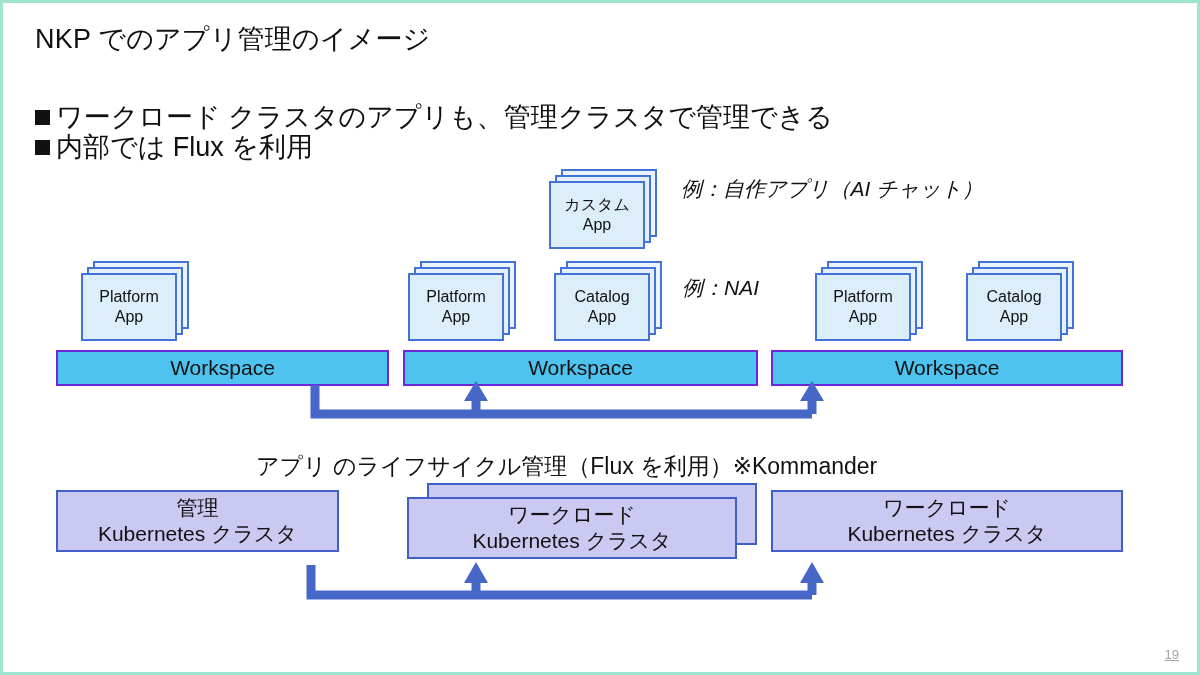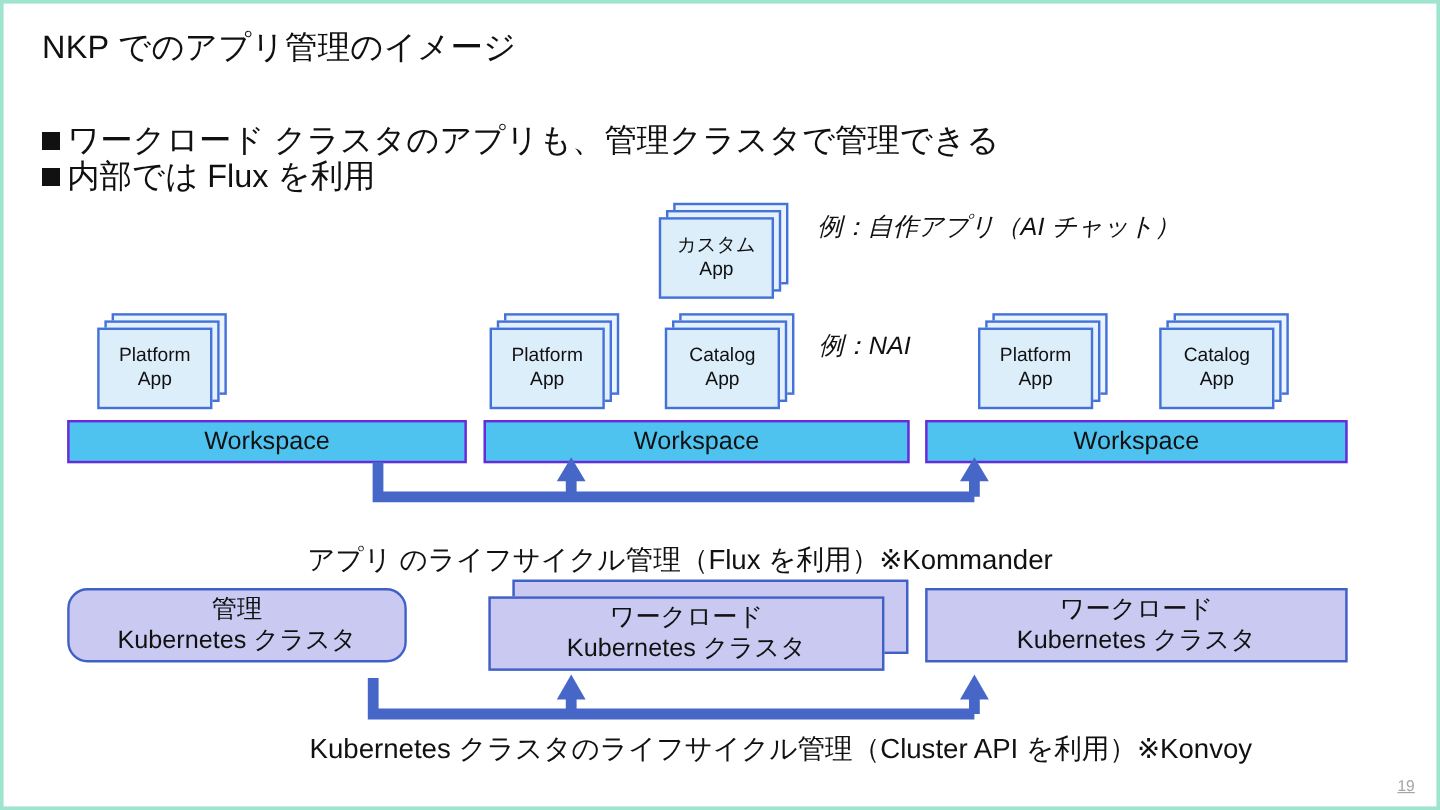--- a/index.html
+++ b/index.html
@@ -226,21 +226,21 @@
   <svg class="arrowsvg" style="left:290px; top:378px;" width="545" height="48" viewBox="0 0 545 48">
     <path d="M 22,4 L 22,33 L 519,33" fill="none" stroke="#4767c8" stroke-width="9" stroke-linejoin="miter"></path>
     <path d="M 183,33 L 183,16" fill="none" stroke="#4767c8" stroke-width="9"></path>
     <polygon points="183,0 171,20 195,20" fill="#4767c8"></polygon>
     <path d="M 519,33 L 519,16" fill="none" stroke="#4767c8" stroke-width="9"></path>
     <polygon points="519,0 507,20 531,20" fill="#4767c8"></polygon>
   </svg>
 
   <div class="caption" style="left:253px; top:411px;margin-top:37px;">アプリ のライフサイクル管理（Flux を利用）※Kommander</div>
 
-  <div class="cluster" style="left:53px; top:487px; width:283px;border-radius:17px;">
+  <div class="cluster" style="left:53px; top:487px; width:283px;">
     <span>管理
 Kubernetes クラスタ</span>
   </div>
 
   <div class="cluster behind" style="left:424px; top:480px; width:330px;"></div>
   <div class="cluster" style="left:404px; top:494px; width:330px;">
     <span>ワークロード
 Kubernetes クラスタ</span>
   </div>
 
@@ -250,17 +250,16 @@
   </div>
 
   <svg class="arrowsvg" style="left:290px; top:556px;" width="545" height="48" viewBox="0 0 545 48">
     <path d="M 18,6 L 18,36 L 519,36" fill="none" stroke="#4767c8" stroke-width="9" stroke-linejoin="miter"></path>
     <path d="M 183,36 L 183,20" fill="none" stroke="#4767c8" stroke-width="9"></path>
     <polygon points="183,3 171,24 195,24" fill="#4767c8"></polygon>
     <path d="M 519,36 L 519,20" fill="none" stroke="#4767c8" stroke-width="9"></path>
     <polygon points="519,3 507,24 531,24" fill="#4767c8"></polygon>
   </svg>
 
-  <div class="caption" style="left:255px; top:606px;">Kubernetes クラスタのライフサイクル管理（Cluster API を利用）※Konvoy</div>
 
   <div class="pagenum">19</div>
 
 </div>
 
 </body></html>

